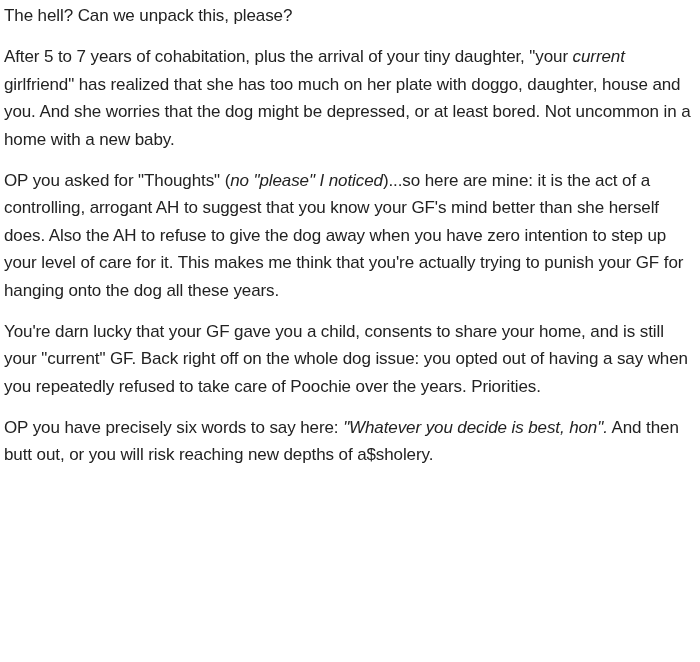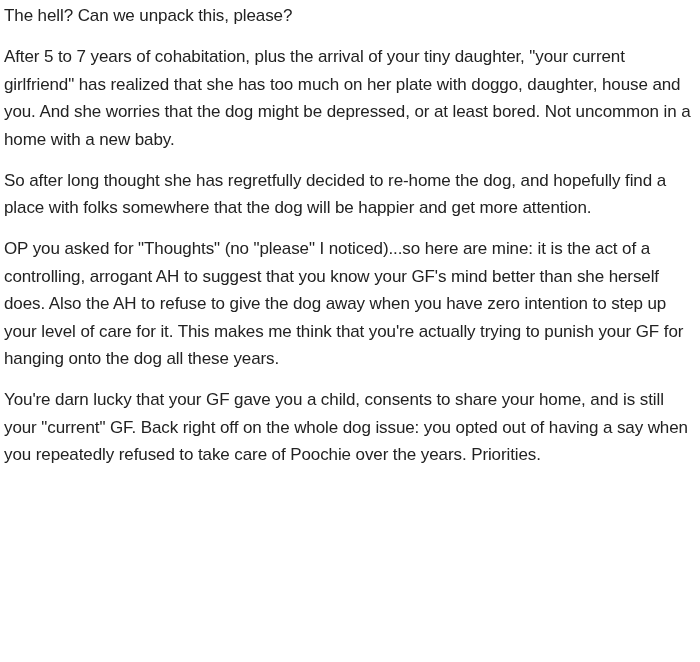--- a/index.html
+++ b/index.html
@@ -20,24 +20,24 @@
   }
   .comment-body {
     padding: 2px 2px 0 4px;
     width: 694px;
   }
   p.comment-paragraph {
     margin: 0 0 13.5px 0;
     padding: 0;
   }
   .seg-normal { font-style: normal; text-align: right; }
-  .seg-italic { }
+  .seg-italic { font-style: italic; }
 </style>
 </head>
 <body>
 
 <div class="comment-body" id="comment-body" style="color: rgb(34, 34, 34);">
     <p class="comment-paragraph"><span class="seg-normal">The hell? Can we unpack this, please?</span></p>
     <p class="comment-paragraph"><span class="seg-normal">After 5 to 7 years of cohabitation, plus the arrival of your tiny daughter, "your </span><span class="seg-italic">current</span><span class="seg-normal"> girlfriend" has realized that she has too much on her plate with doggo, daughter, house and you. And she worries that the dog might be depressed, or at least bored. Not uncommon in a home with a new baby.</span></p>
-    <p class="comment-paragraph"><span class="seg-normal">So after long thought she has regretfully decided to re-home the dog, and hopefully find a place with folks somewhere that the dog will be happier and get more attention.</span></p>
     <p class="comment-paragraph"><span class="seg-normal">OP you asked for "Thoughts" (</span><span class="seg-italic">no "please" I noticed</span><span class="seg-normal">)...so here are mine: it is the act of a controlling, arrogant AH to suggest that you know your GF's mind better than she herself does. Also the AH to refuse to give the dog away when you have zero intention to step up your level of care for it. This makes me think that you're actually trying to punish your GF for hanging onto the dog all these years.</span></p>
     <p class="comment-paragraph"><span class="seg-normal">You're darn lucky that your GF gave you a child, consents to share your home, and is still your "current" GF. Back right off on the whole dog issue: you opted out of having a say when you repeatedly refused to take care of Poochie over the years. Priorities.</span></p>
+    <p class="comment-paragraph"><span class="seg-normal">OP you have precisely six words to say here: </span><span class="seg-italic">"Whatever you decide is best, hon".</span><span class="seg-normal"> And then butt out, or you will risk reaching new depths of a$sholery.</span></p>
   </div>
 
 </body></html>

